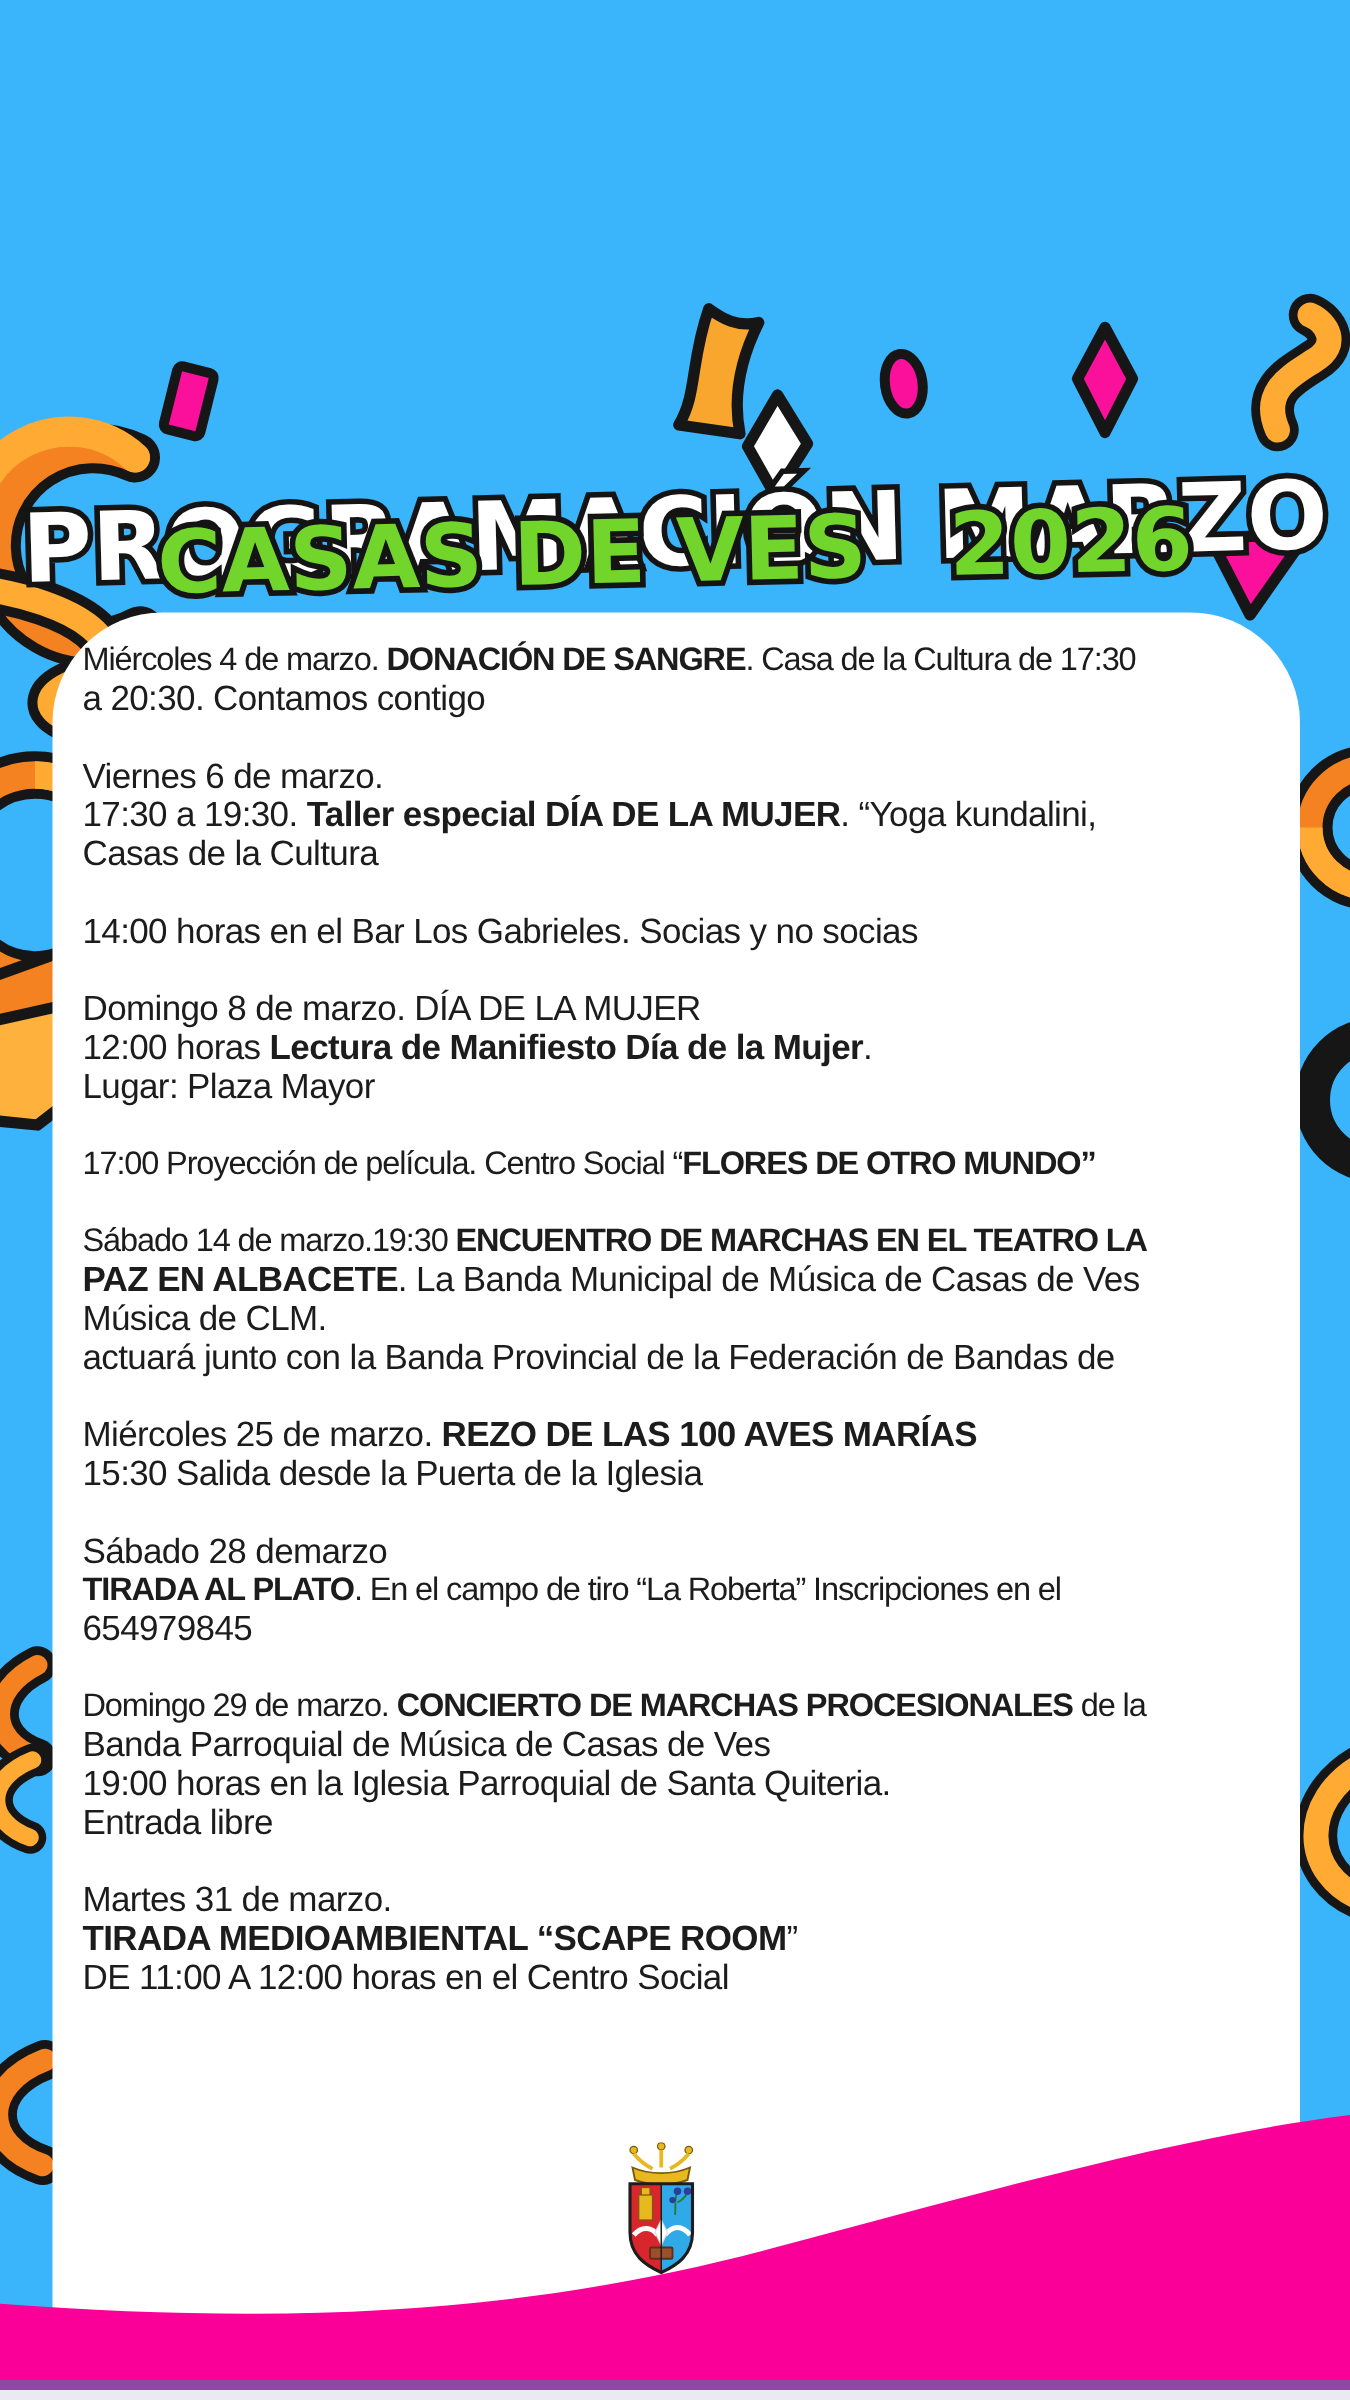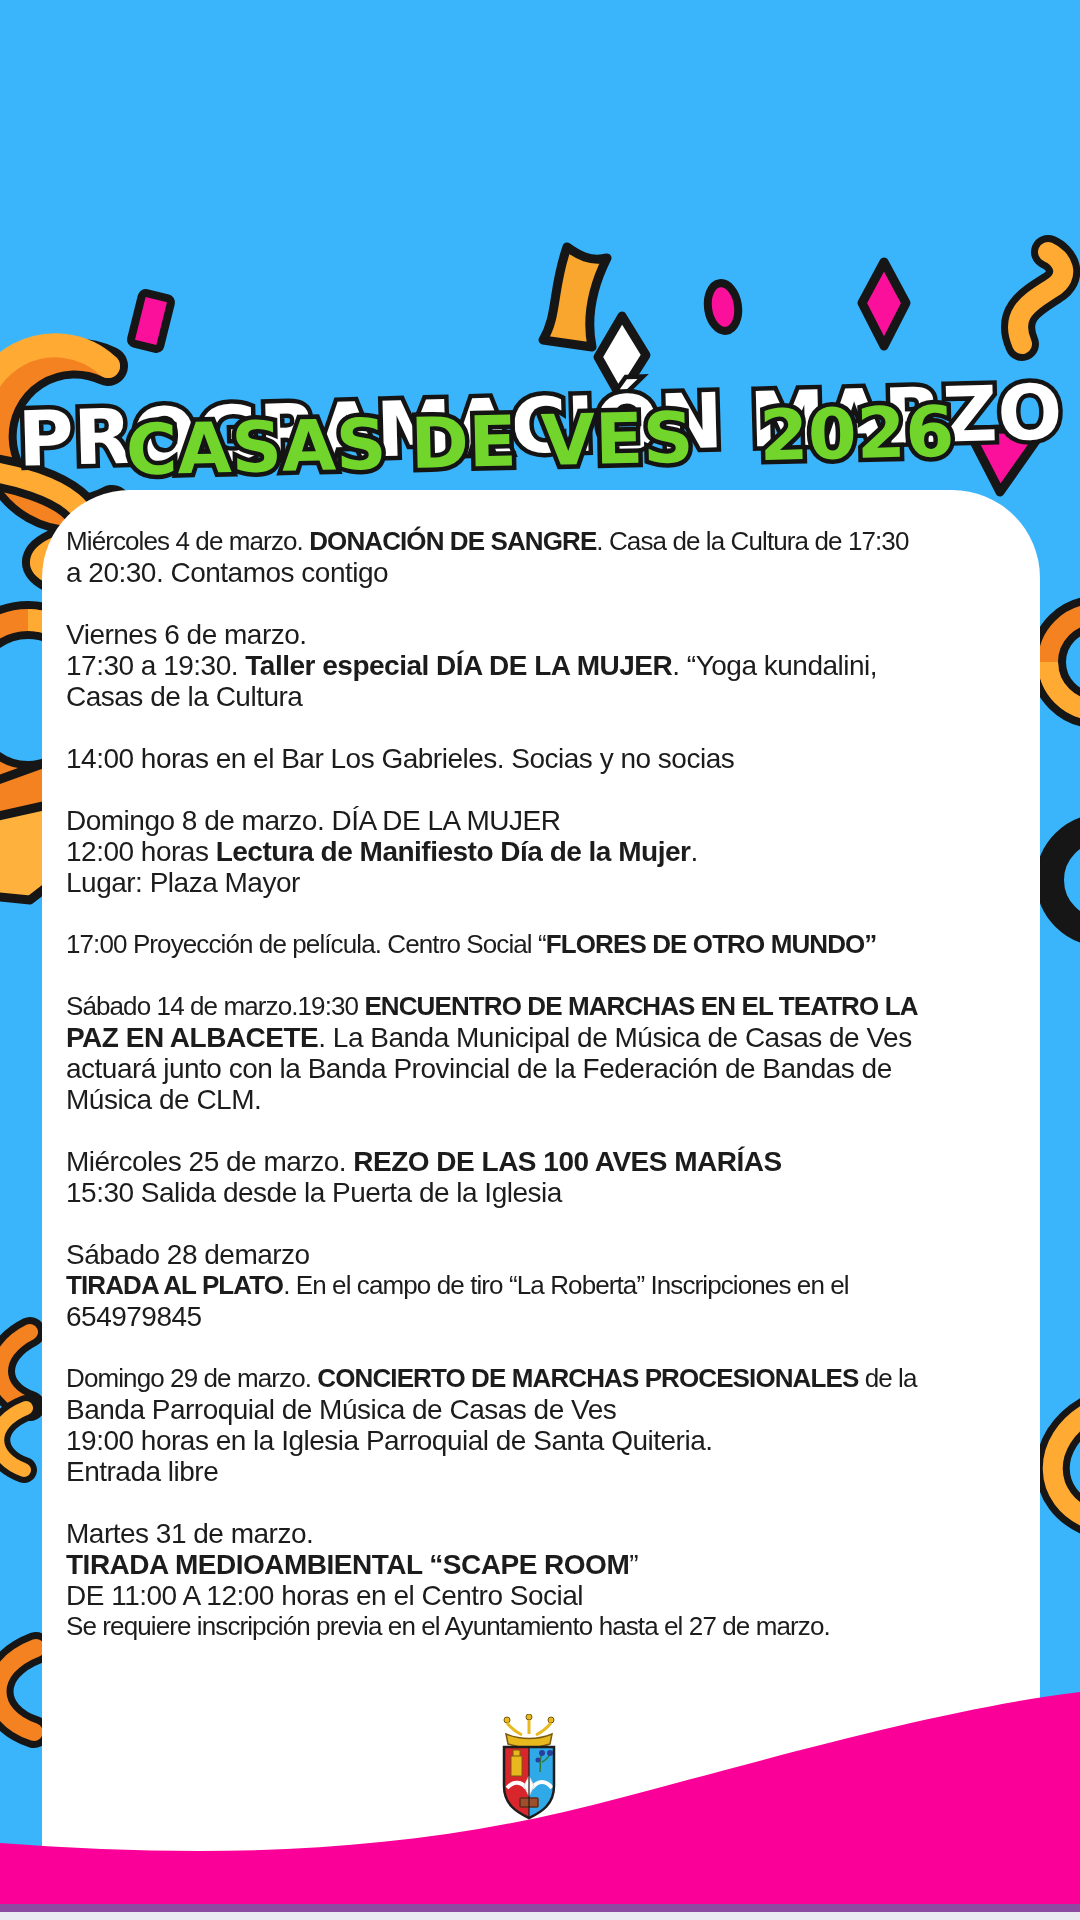--- a/index.html
+++ b/index.html
@@ -15,21 +15,21 @@
       z-index:2;font-family:"DejaVu Sans",sans-serif;font-weight:bold;font-size:70px;
       transform:rotate(-1.3deg);}
   .otext{position:relative;display:inline-block;}
   .otext .stroke{position:absolute;left:0;top:0;-webkit-text-stroke:9px #141414;color:transparent;}
   .otext .fill{position:relative;}
   .t1 .fill{color:#FFFFFF;}
   .t2 .fill{color:#72D52C;}
   
   .card{position:absolute;left:42px;top:490px;width:998px;height:1430px;background:#FFFFFF;
         border-radius:88px 88px 0 0;z-index:3;overflow:hidden;}
-  .content{padding:36px 24px 0 24px;font-size:28px;line-height:31px;letter-spacing:-0.5px;
+  .content{padding:22px 24px 0 24px;font-size:28px;line-height:31px;letter-spacing:-0.5px;
            color:#1C1C1C;}
   .event{margin-bottom:31px;}
   .line{white-space:nowrap;}
   .line.tight{font-size:26px;letter-spacing:-0.9px;}
   .seg.b{font-weight:bold;}
   
   .wave{position:absolute;left:0;bottom:0;z-index:4;}
   .emblem{position:absolute;left:494px;top:1714px;z-index:5;}
   .strip-purple{position:absolute;left:0;top:1904px;width:1080px;height:8px;background:#8C4AA0;z-index:6;}
   .strip-lavender{position:absolute;left:0;top:1912px;width:1080px;height:8px;background:#EBE9F2;z-index:6;}
@@ -170,25 +170,25 @@
       </div>
 
       <div class="event">
         <div class="line tight">
           <span class="seg">Sábado 14 de marzo.19:30 </span><span class="seg b">ENCUENTRO DE MARCHAS EN EL TEATRO LA</span>
         </div>
         <div class="line">
           <span class="seg b">PAZ EN ALBACETE</span><span class="seg">. La Banda Municipal de Música de Casas de Ves</span>
         </div>
         <div class="line">
+          <span class="seg">Música de CLM.</span>
+        </div>
+        <div class="line">
           <span class="seg">actuará junto con la Banda Provincial de la Federación de Bandas de</span>
         </div>
-        <div class="line">
-          <span class="seg">Música de CLM.</span>
-        </div>
       </div>
 
       <div class="event">
         <div class="line">
           <span class="seg">Miércoles 25 de marzo. </span><span class="seg b">REZO DE LAS 100 AVES MARÍAS</span>
         </div>
         <div class="line">
           <span class="seg">15:30 Salida desde la Puerta de la Iglesia</span>
         </div>
       </div>
@@ -222,23 +222,20 @@
 
       <div class="event">
         <div class="line">
           <span class="seg">Martes 31 de marzo.</span>
         </div>
         <div class="line">
           <span class="seg b">TIRADA MEDIOAMBIENTAL “SCAPE ROOM</span><span class="seg">”</span>
         </div>
         <div class="line">
           <span class="seg">DE 11:00 A 12:00 horas en el Centro Social</span>
-        </div>
-        <div class="line tight">
-          <span class="seg">Se requiere inscripción previa en el Ayuntamiento hasta el 27 de marzo.</span>
         </div>
       </div>
 
     </div>
   </div>
 
   <svg class="wave" width="1080" height="240" viewBox="0 0 1080 240">
     <path d="M0,163 C230,180 420,172 620,118 C800,70 950,28 1080,12 L1080,240 L0,240 Z" fill="#FA0098"></path>
   </svg>
 

